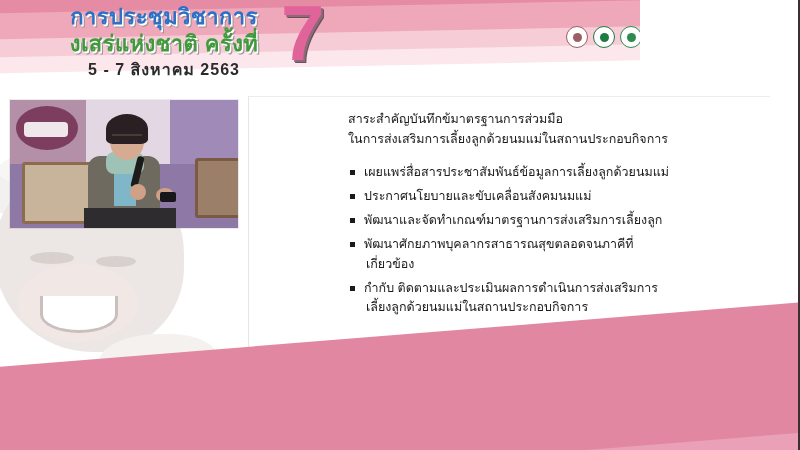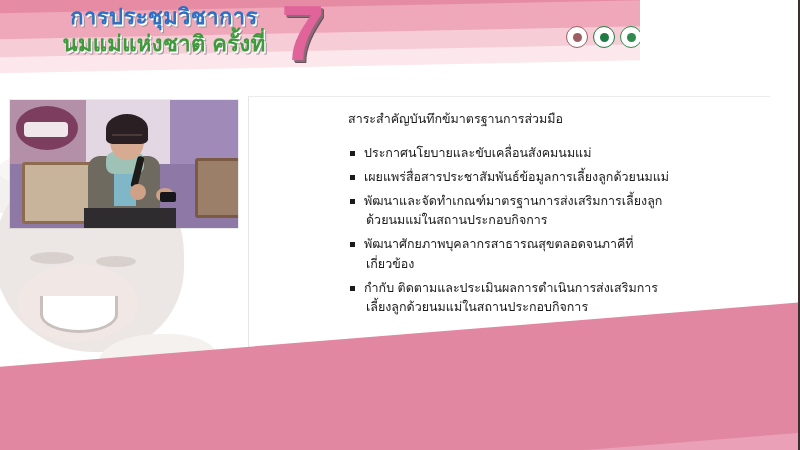--- a/index.html
+++ b/index.html
@@ -150,21 +150,22 @@
 
   <div class="hdr">
     <div class="band-a"></div>
     <div class="band-b"></div>
     <div class="band-c"></div>
     <div class="band-d"></div>
     <div class="hdr-white"></div>
 
     <div class="ttl-wrap">
       <div class="ttl1">การประชุมวิชาการ</div>
-      <div class="ttl2">นมแม่แห่งชาติ ครั้งที่</div>
+      <div class="ttl2">งเสร่แห่งชาติ ครั้งที่</div>
+      <div class="ttl3">5 - 7 สิงหาคม 2563</div>
     </div>
 
     <div class="seven">7</div>
 
 
     <div class="logos">
       <div class="lg ring" style="color:#9b5f63">
           <div class="lg-inner"></div>
         </div>
       <div class="lg ring" style="color:#1f7a43">
@@ -228,32 +229,33 @@
       <div class="v-hand2"></div>
         <div class="v-remote"></div>
     </div>
   </div>
 
   <div class="divider"></div>
 
   <div class="content">
     <div class="lead">
       <div>สาระสำคัญบันทึกข้มาตรฐานการส่วมมือ</div>
+      <div>ในการส่งเสริมการเลี้ยงลูกด้วยนมแม่ในสถานประกอบกิจการ</div>
     </div>
 
     <ul class="blist">
       <li><span class="sq"></span>
+        <span>เผยแพร่สื่อสารประชาสัมพันธ์ข้อมูลการเลี้ยงลูกด้วยนมแม่</span></li>
+      <li><span class="sq"></span>
         <span>ประกาศนโยบายและขับเคลื่อนสังคมนมแม่</span></li>
       <li><span class="sq"></span>
-        <span>เผยแพร่สื่อสารประชาสัมพันธ์ข้อมูลการเลี้ยงลูกด้วยนมแม่</span></li>
-      <li><span class="sq"></span>
         </li>
       <li><span class="sq"></span>
         <span>พัฒนาและจัดทำเกณฑ์มาตรฐานการส่งเสริมการเลี้ยงลูก</span>
-        <span class="l2">ด้วยนมแม่ในสถานประกอบกิจการ</span></li>
+        </li>
       <li><span class="sq"></span>
         <span>พัฒนาศักยภาพบุคลากรสาธารณสุขตลอดจนภาคีที่</span>
         <span class="l2">เกี่ยวข้อง</span></li>
       <li><span class="sq"></span>
         <span>กำกับ ติดตามและประเมินผลการดำเนินการส่งเสริมการ</span>
         <span class="l2">เลี้ยงลูกด้วยนมแม่ในสถานประกอบกิจการ</span></li>
     </ul>
   </div>
 
   <div class="rightfill"></div>

